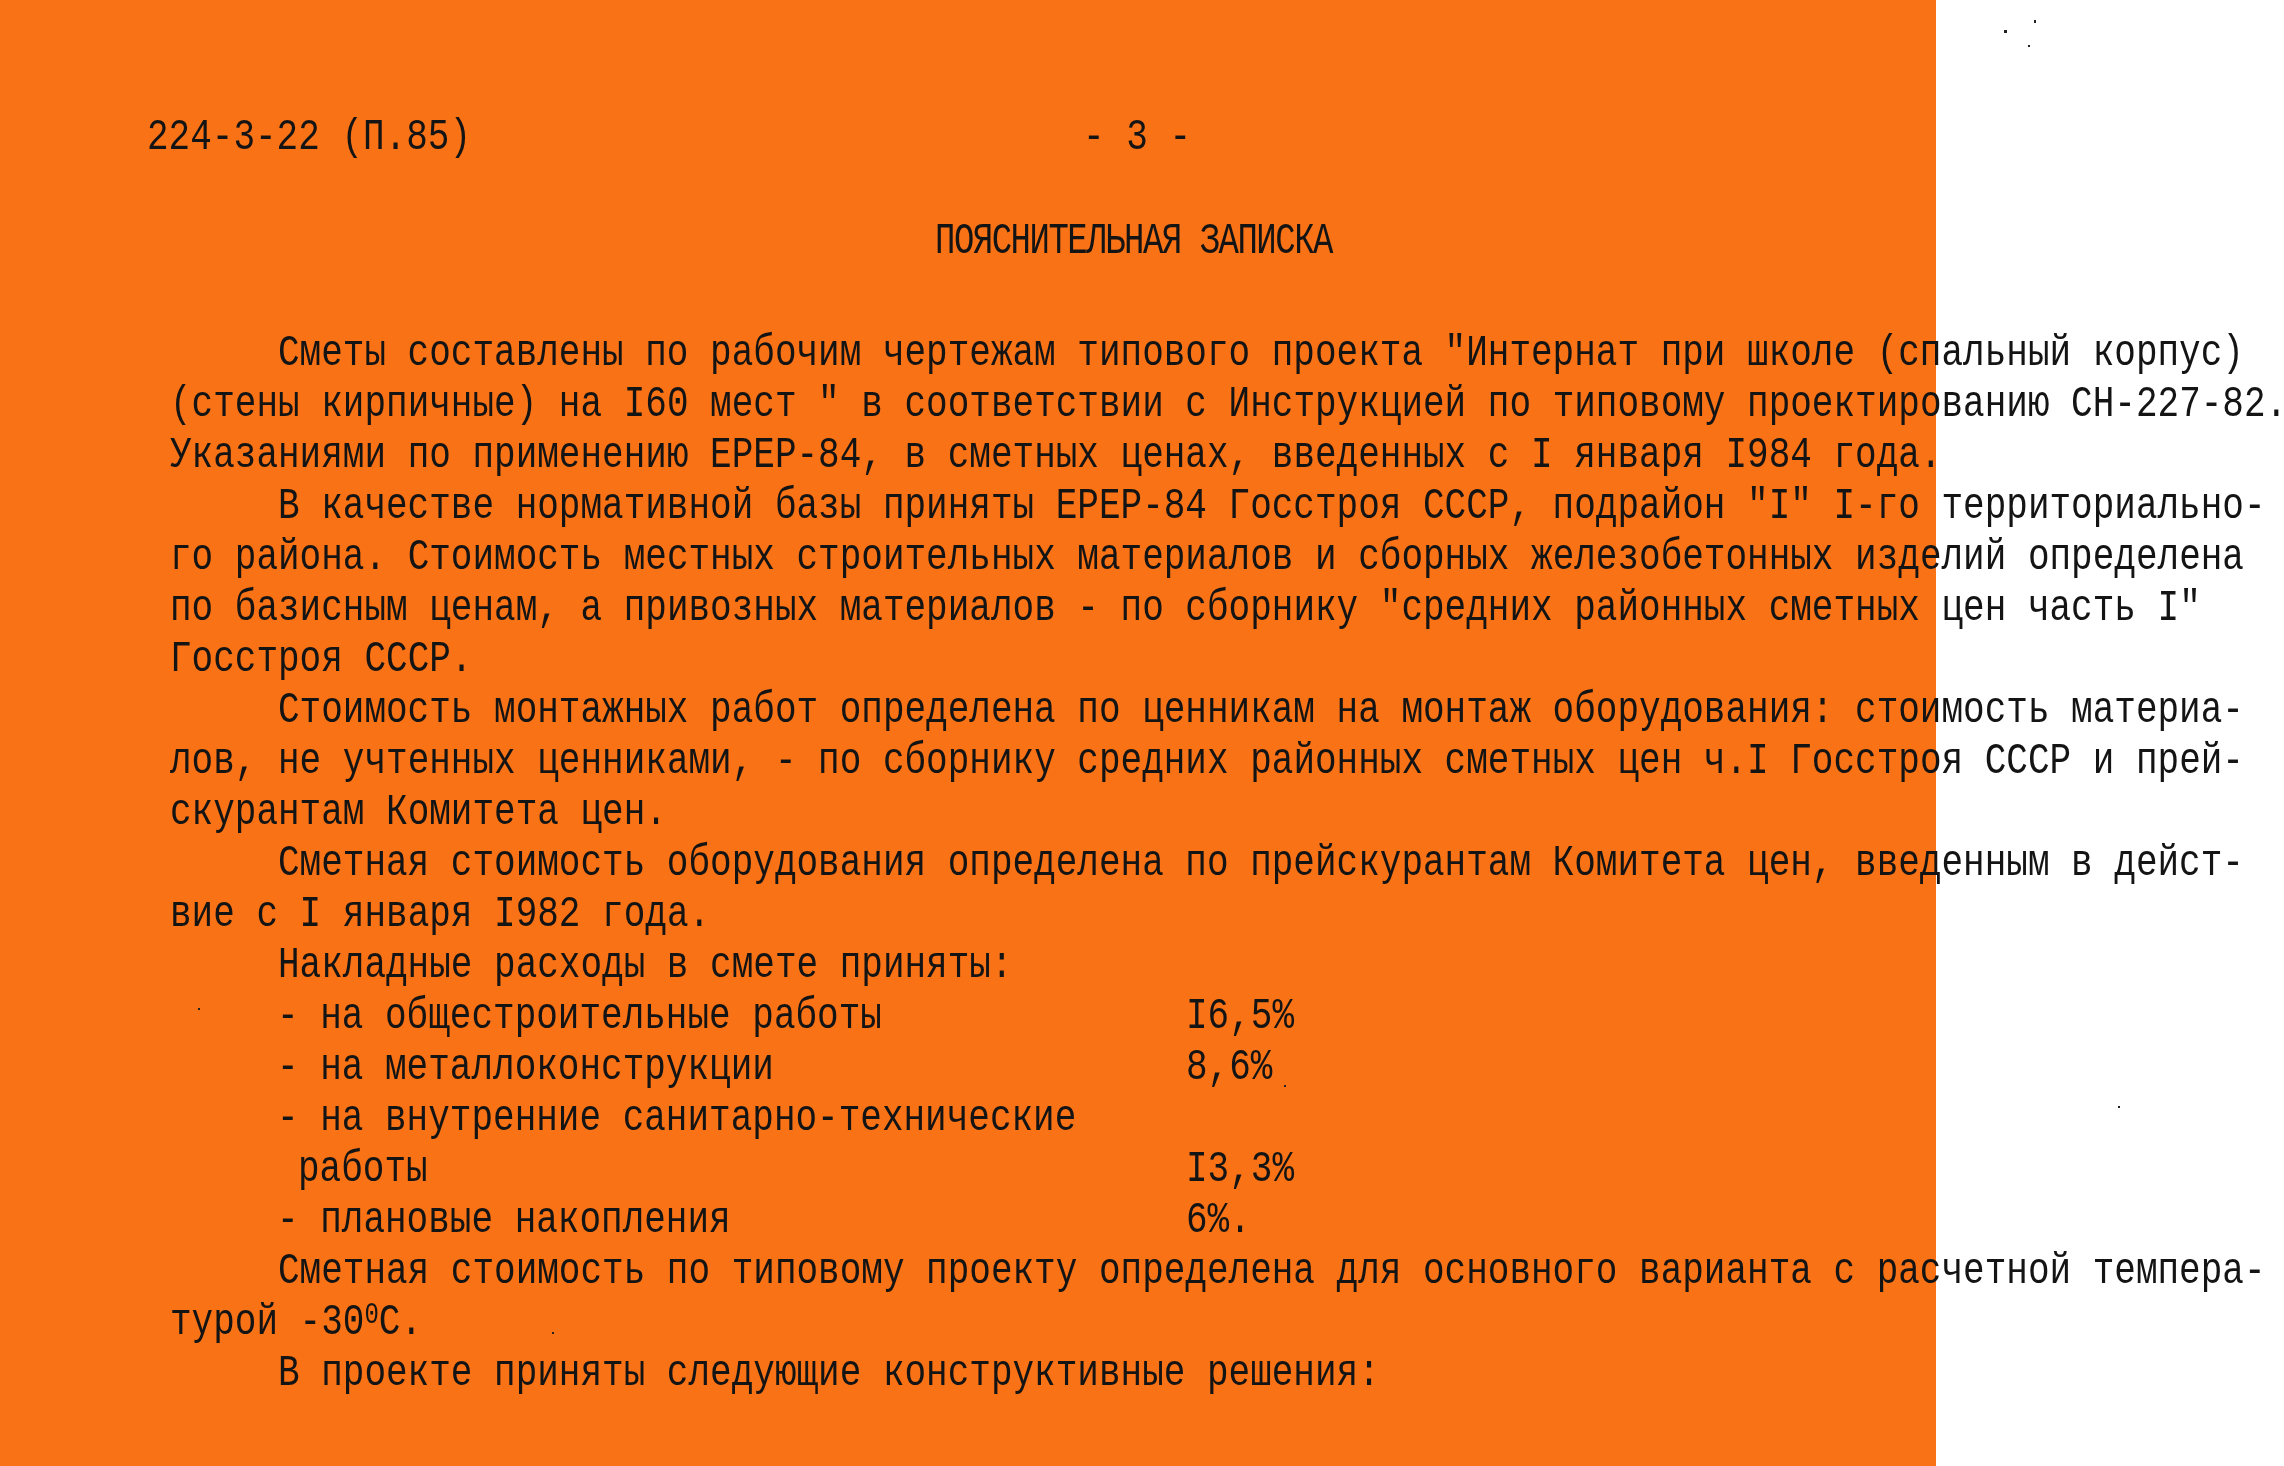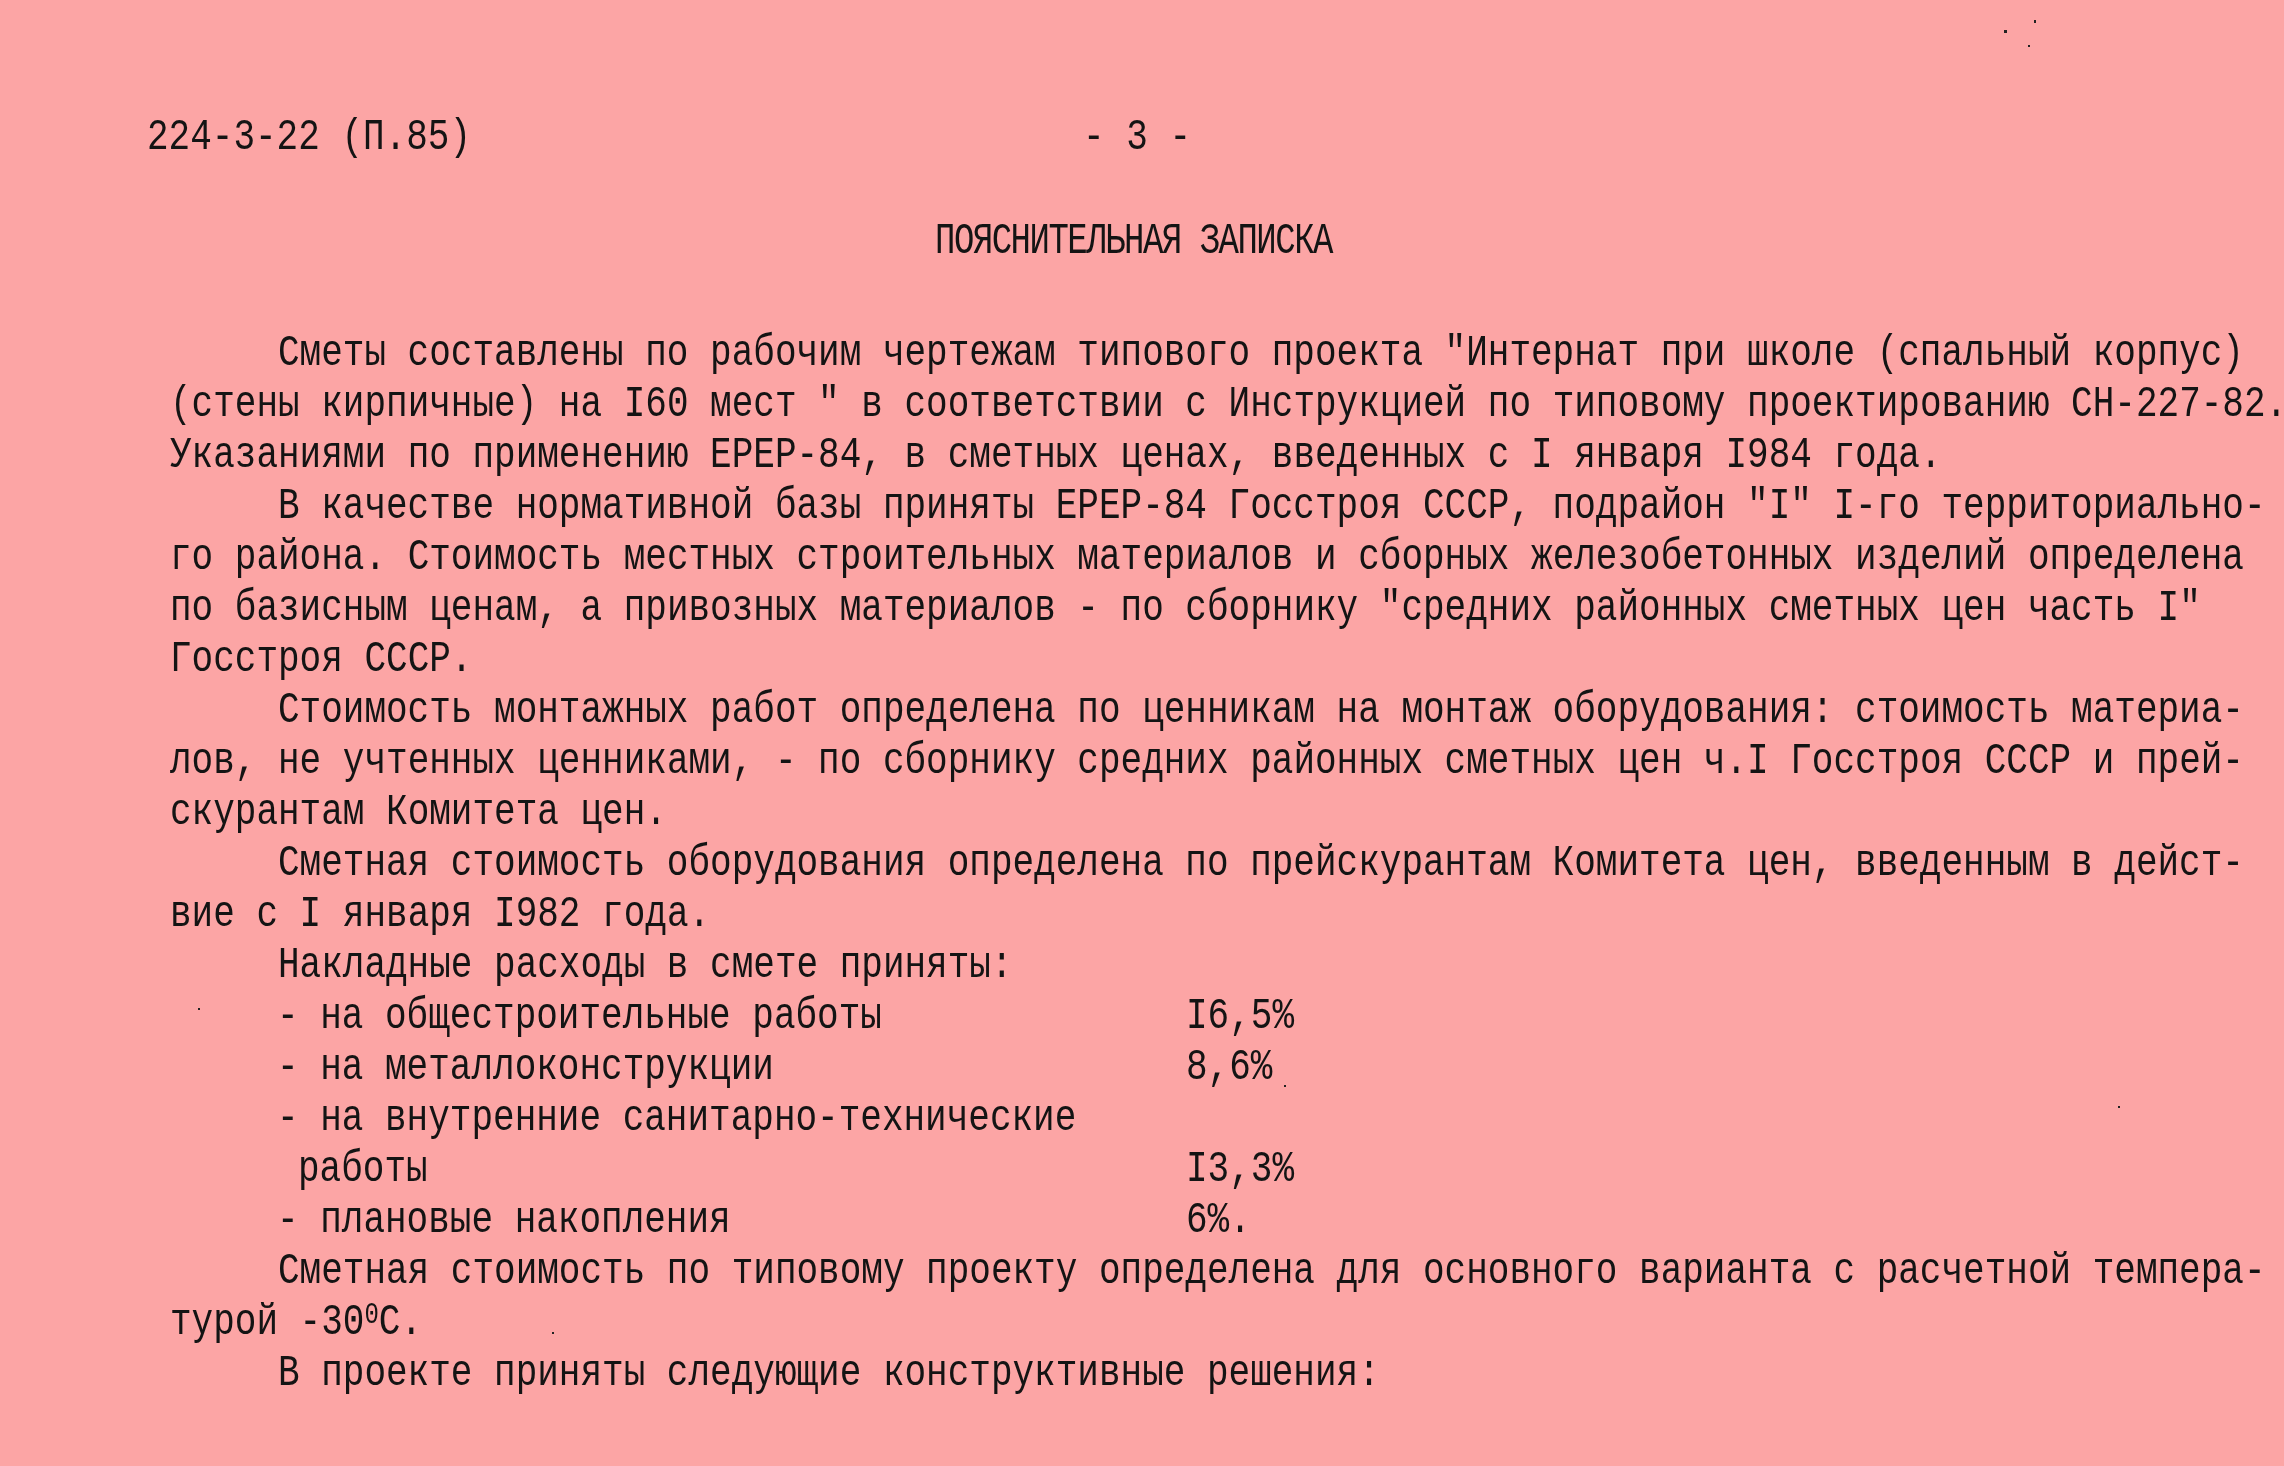--- a/index.html
+++ b/index.html
@@ -11,23 +11,23 @@
       width: 2284px;
       height: 1466px;
       position: relative;
       overflow: hidden;
       color: #141414;
       font-family: "Liberation Mono", "DejaVu Sans Mono", monospace;
     }
     .page {
       position: absolute;
       left: 0; top: 0;
-      width: 2284px;
+      width: 1936px;
       height: 1466px;
-      background: #fca5a5;
+      background: #f97316;
     }
     .line {
       position: absolute;
       white-space: pre;
       font-size: 36px;
       line-height: 40px;
       letter-spacing: 0px;
       transform-origin: left top;
       transform: scaleY(1.22);
     }

